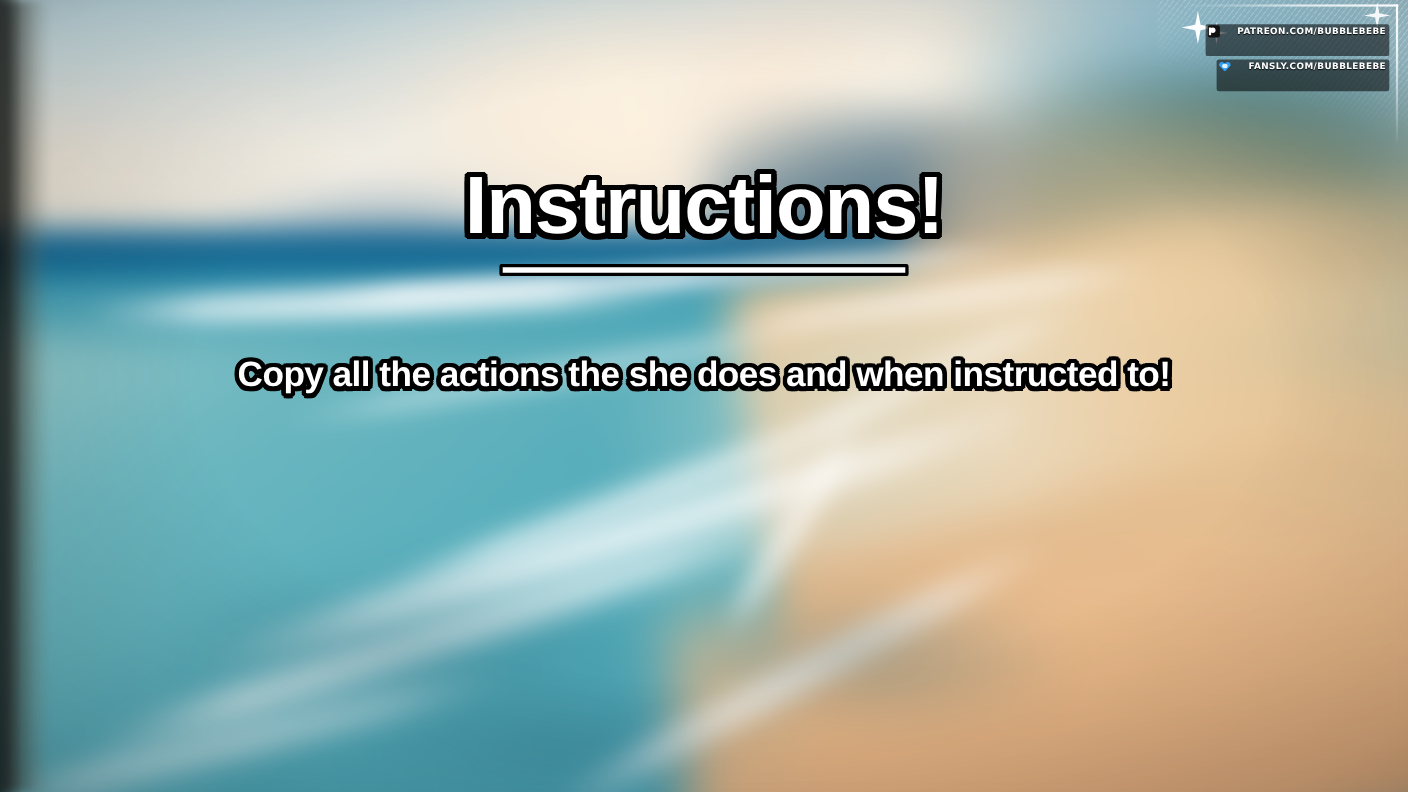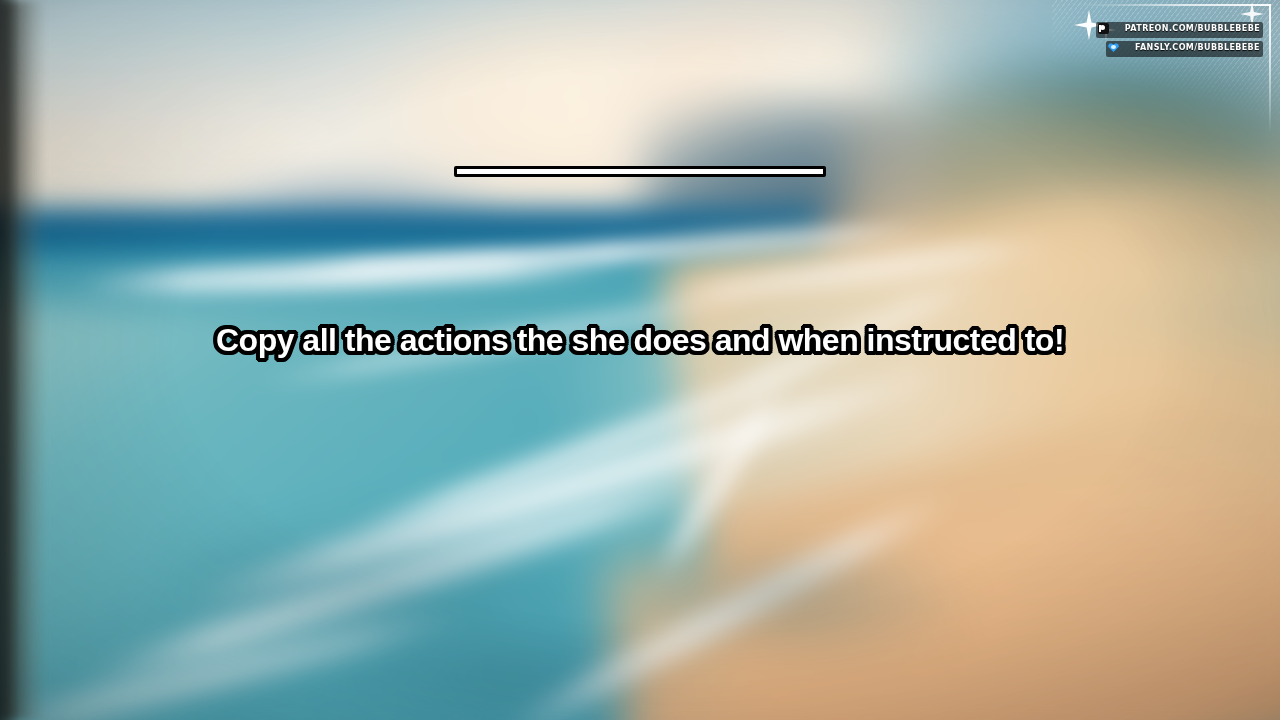--- a/index.html
+++ b/index.html
@@ -372,21 +372,21 @@
 
   .wm-links{
     position:absolute;
     right:17px; top:22px;
     display:flex; flex-direction:column; gap:3px;
     align-items:flex-end;
   }
   .wm-row{
     display:flex; align-items:center; gap:16px;
     background:rgba(0,0,0,.55);
-    padding:1px 3px 4px 2px;
+    padding:1px 3px 17px 2px;
     border-radius:2px;
   }
   .wm-label{
     font-size:8px;
     font-weight:700;
     color:#ffffff;
     letter-spacing:.4px;
     white-space:nowrap;
     font-family:"DejaVu Sans", sans-serif;
     text-shadow:0 1px 1px rgba(0,0,0,.9);
@@ -472,20 +472,21 @@
 
     <div class="bg-layer bg-soften"></div>
     <div class="bg-layer bg-vignette"></div>
     <div class="bg-layer bg-edge-left"></div>
     <div class="bg-layer bg-edge-left2"></div>
   </div>
 
   <div class="content">
 
     <div class="title-wrap">
+      <div class="page-title">Instructions!</div>
       <div class="title-rule"></div>
     </div>
 
     <div class="body-line line-1 outlined">Copy all the actions the she does and when instructed to!</div>
 
   </div>
 
   <div class="watermark">
     <div class="wm-stripes"></div>
     <div class="wm-border-h"></div>

